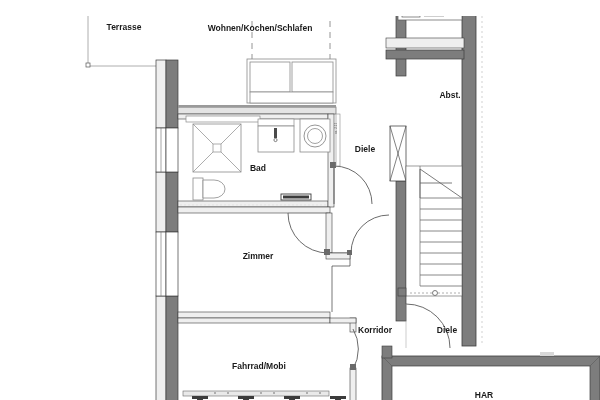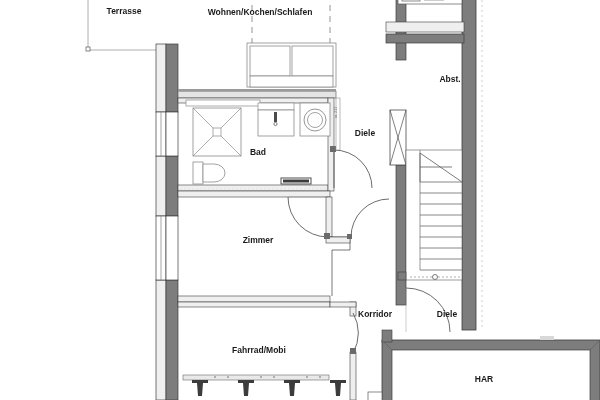--- a/index.html
+++ b/index.html
@@ -1,18 +1,18 @@
 <!DOCTYPE html>
 <html><head>
 <meta charset="utf-8">
 <style>
   html,body{margin:0;padding:0;background:#ffffff;}
   body{width:600px;height:400px;overflow:hidden;
        font-family:"Liberation Sans", sans-serif;}
-  #plan{position:relative;width:600px;height:364px;background:#ffffff;}
+  #plan{position:relative;width:600px;height:364px;background:#ffffff;margin-top:16px;}
   svg{display:block;}
   .roomlabel{font-family:"Liberation Sans",sans-serif;font-weight:bold;
              font-size:8.5px;fill:#1a1a1a;text-anchor:middle;}
   .dimtext{font-family:"Liberation Sans",sans-serif;font-size:3.2px;fill:#555;}
 </style>
 </head>
 <body>
 
 <div id="plan">
 <svg width="600" height="400" viewBox="0 0 600 400">

